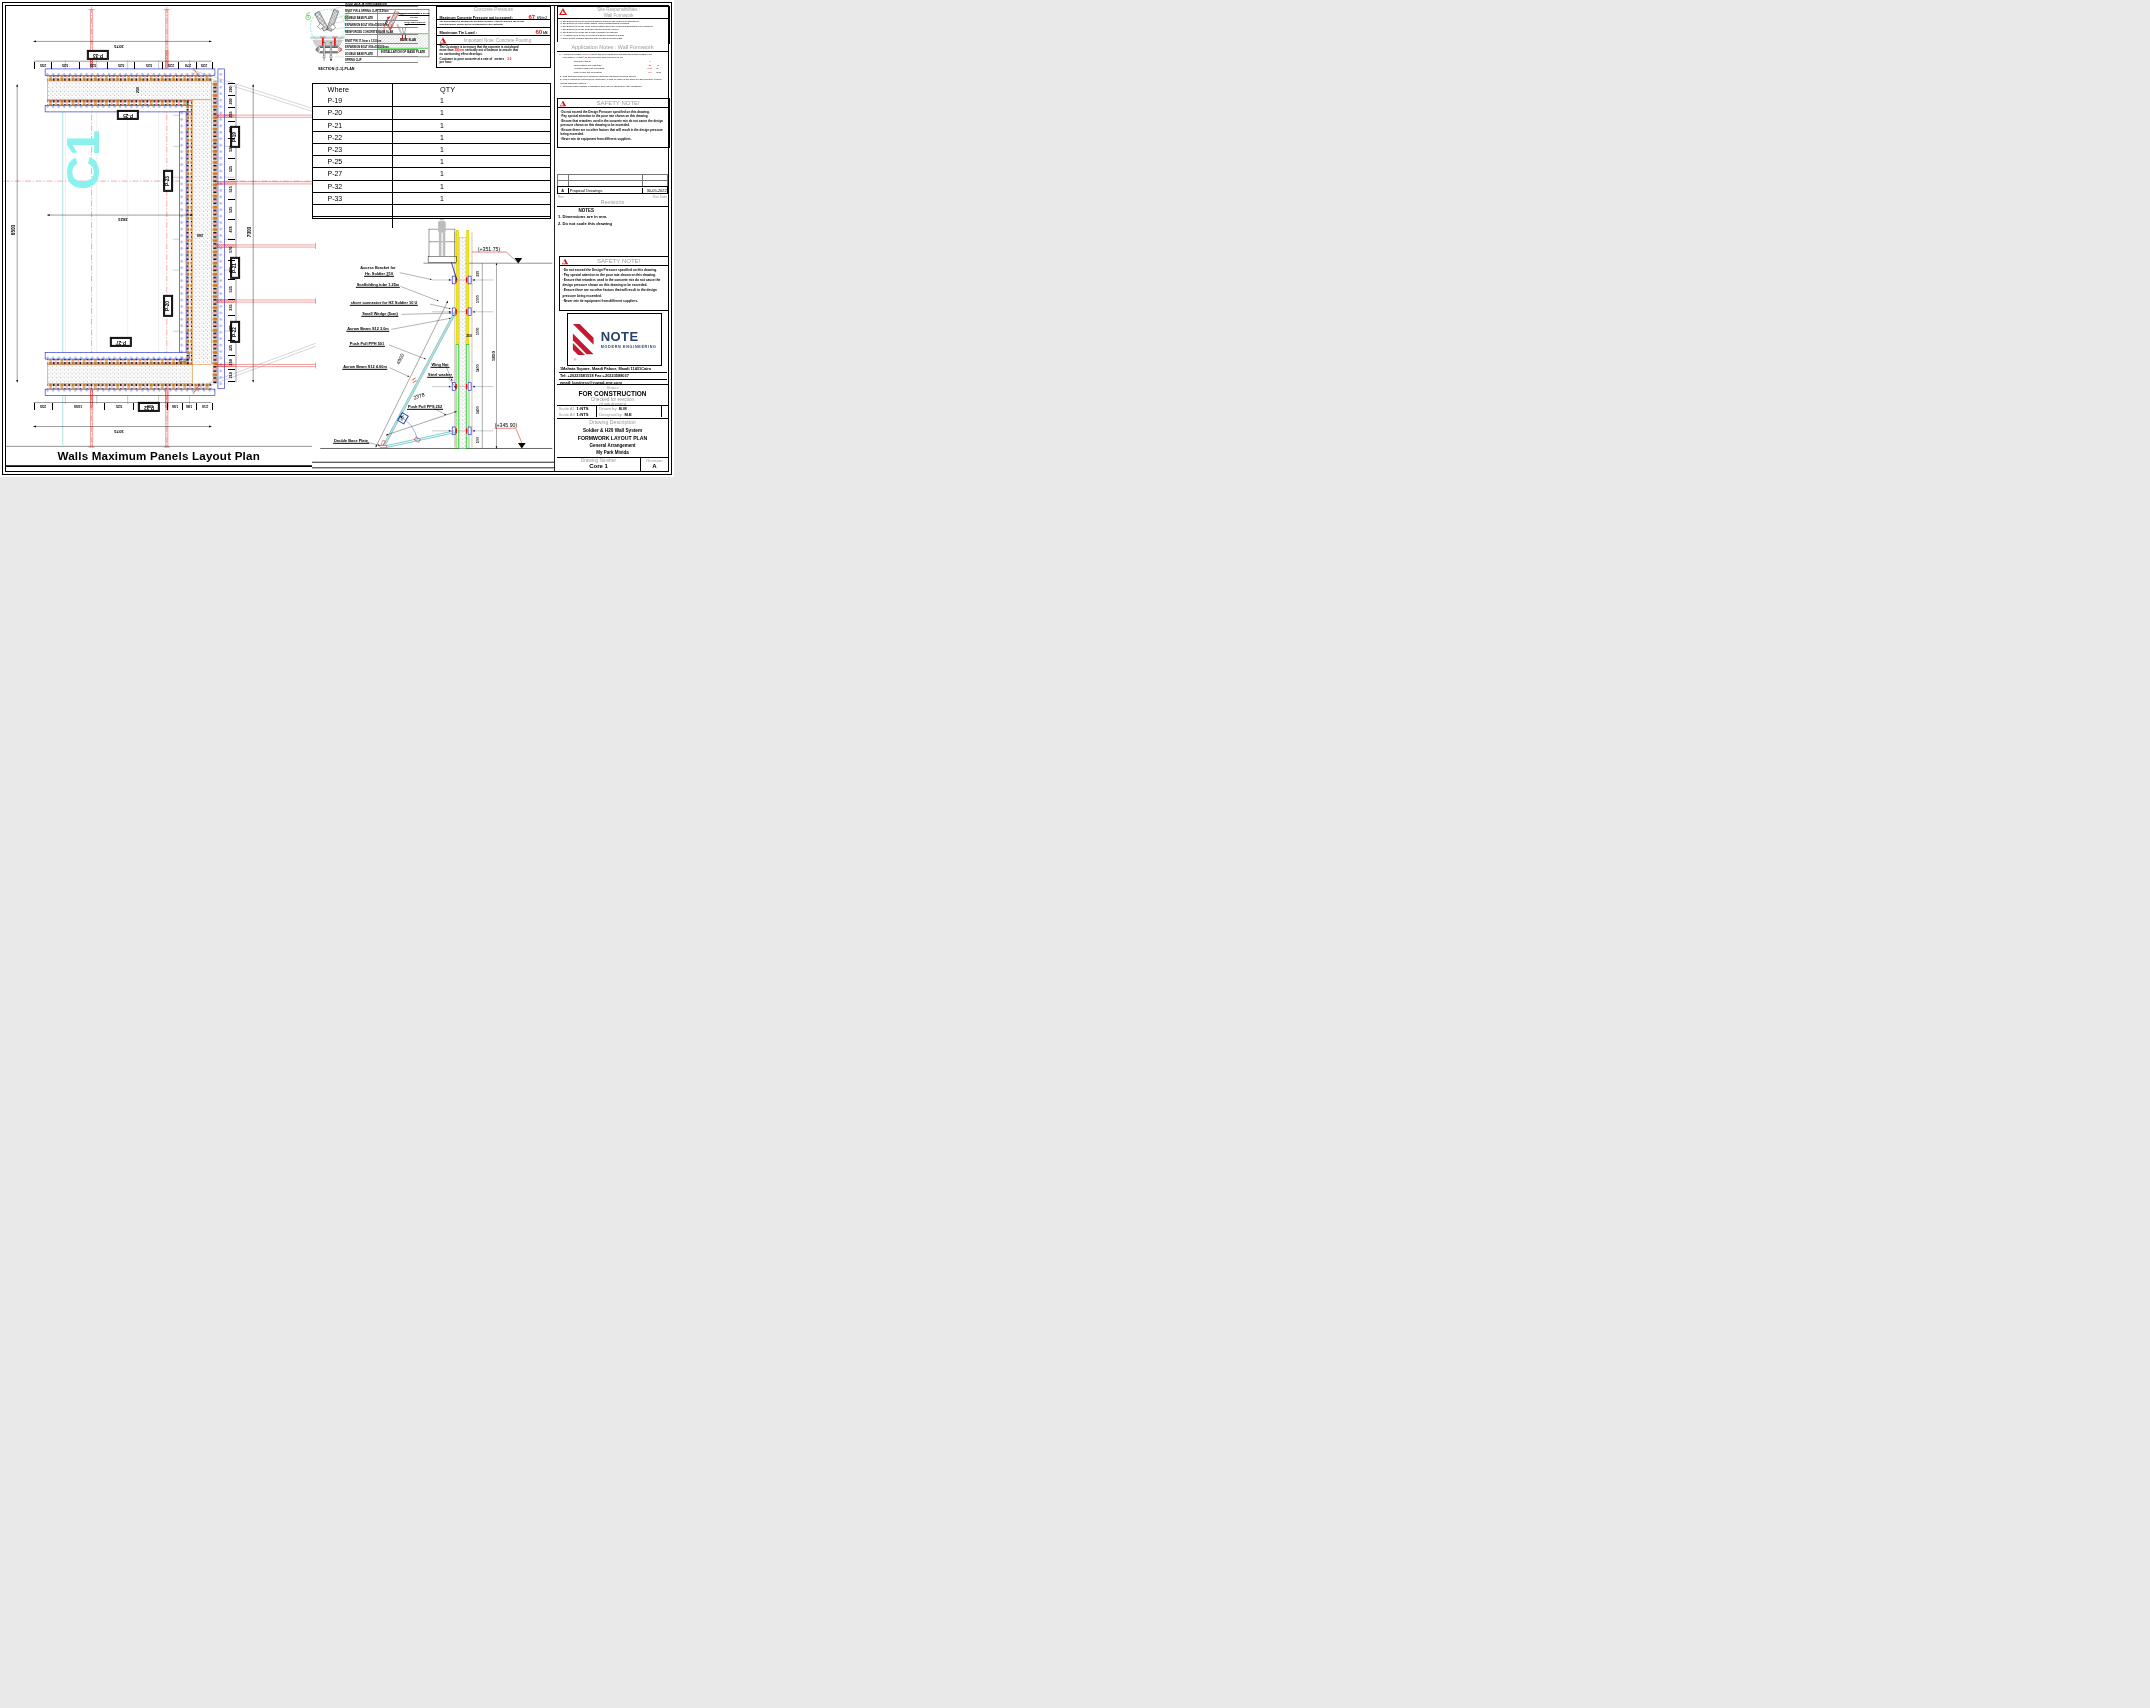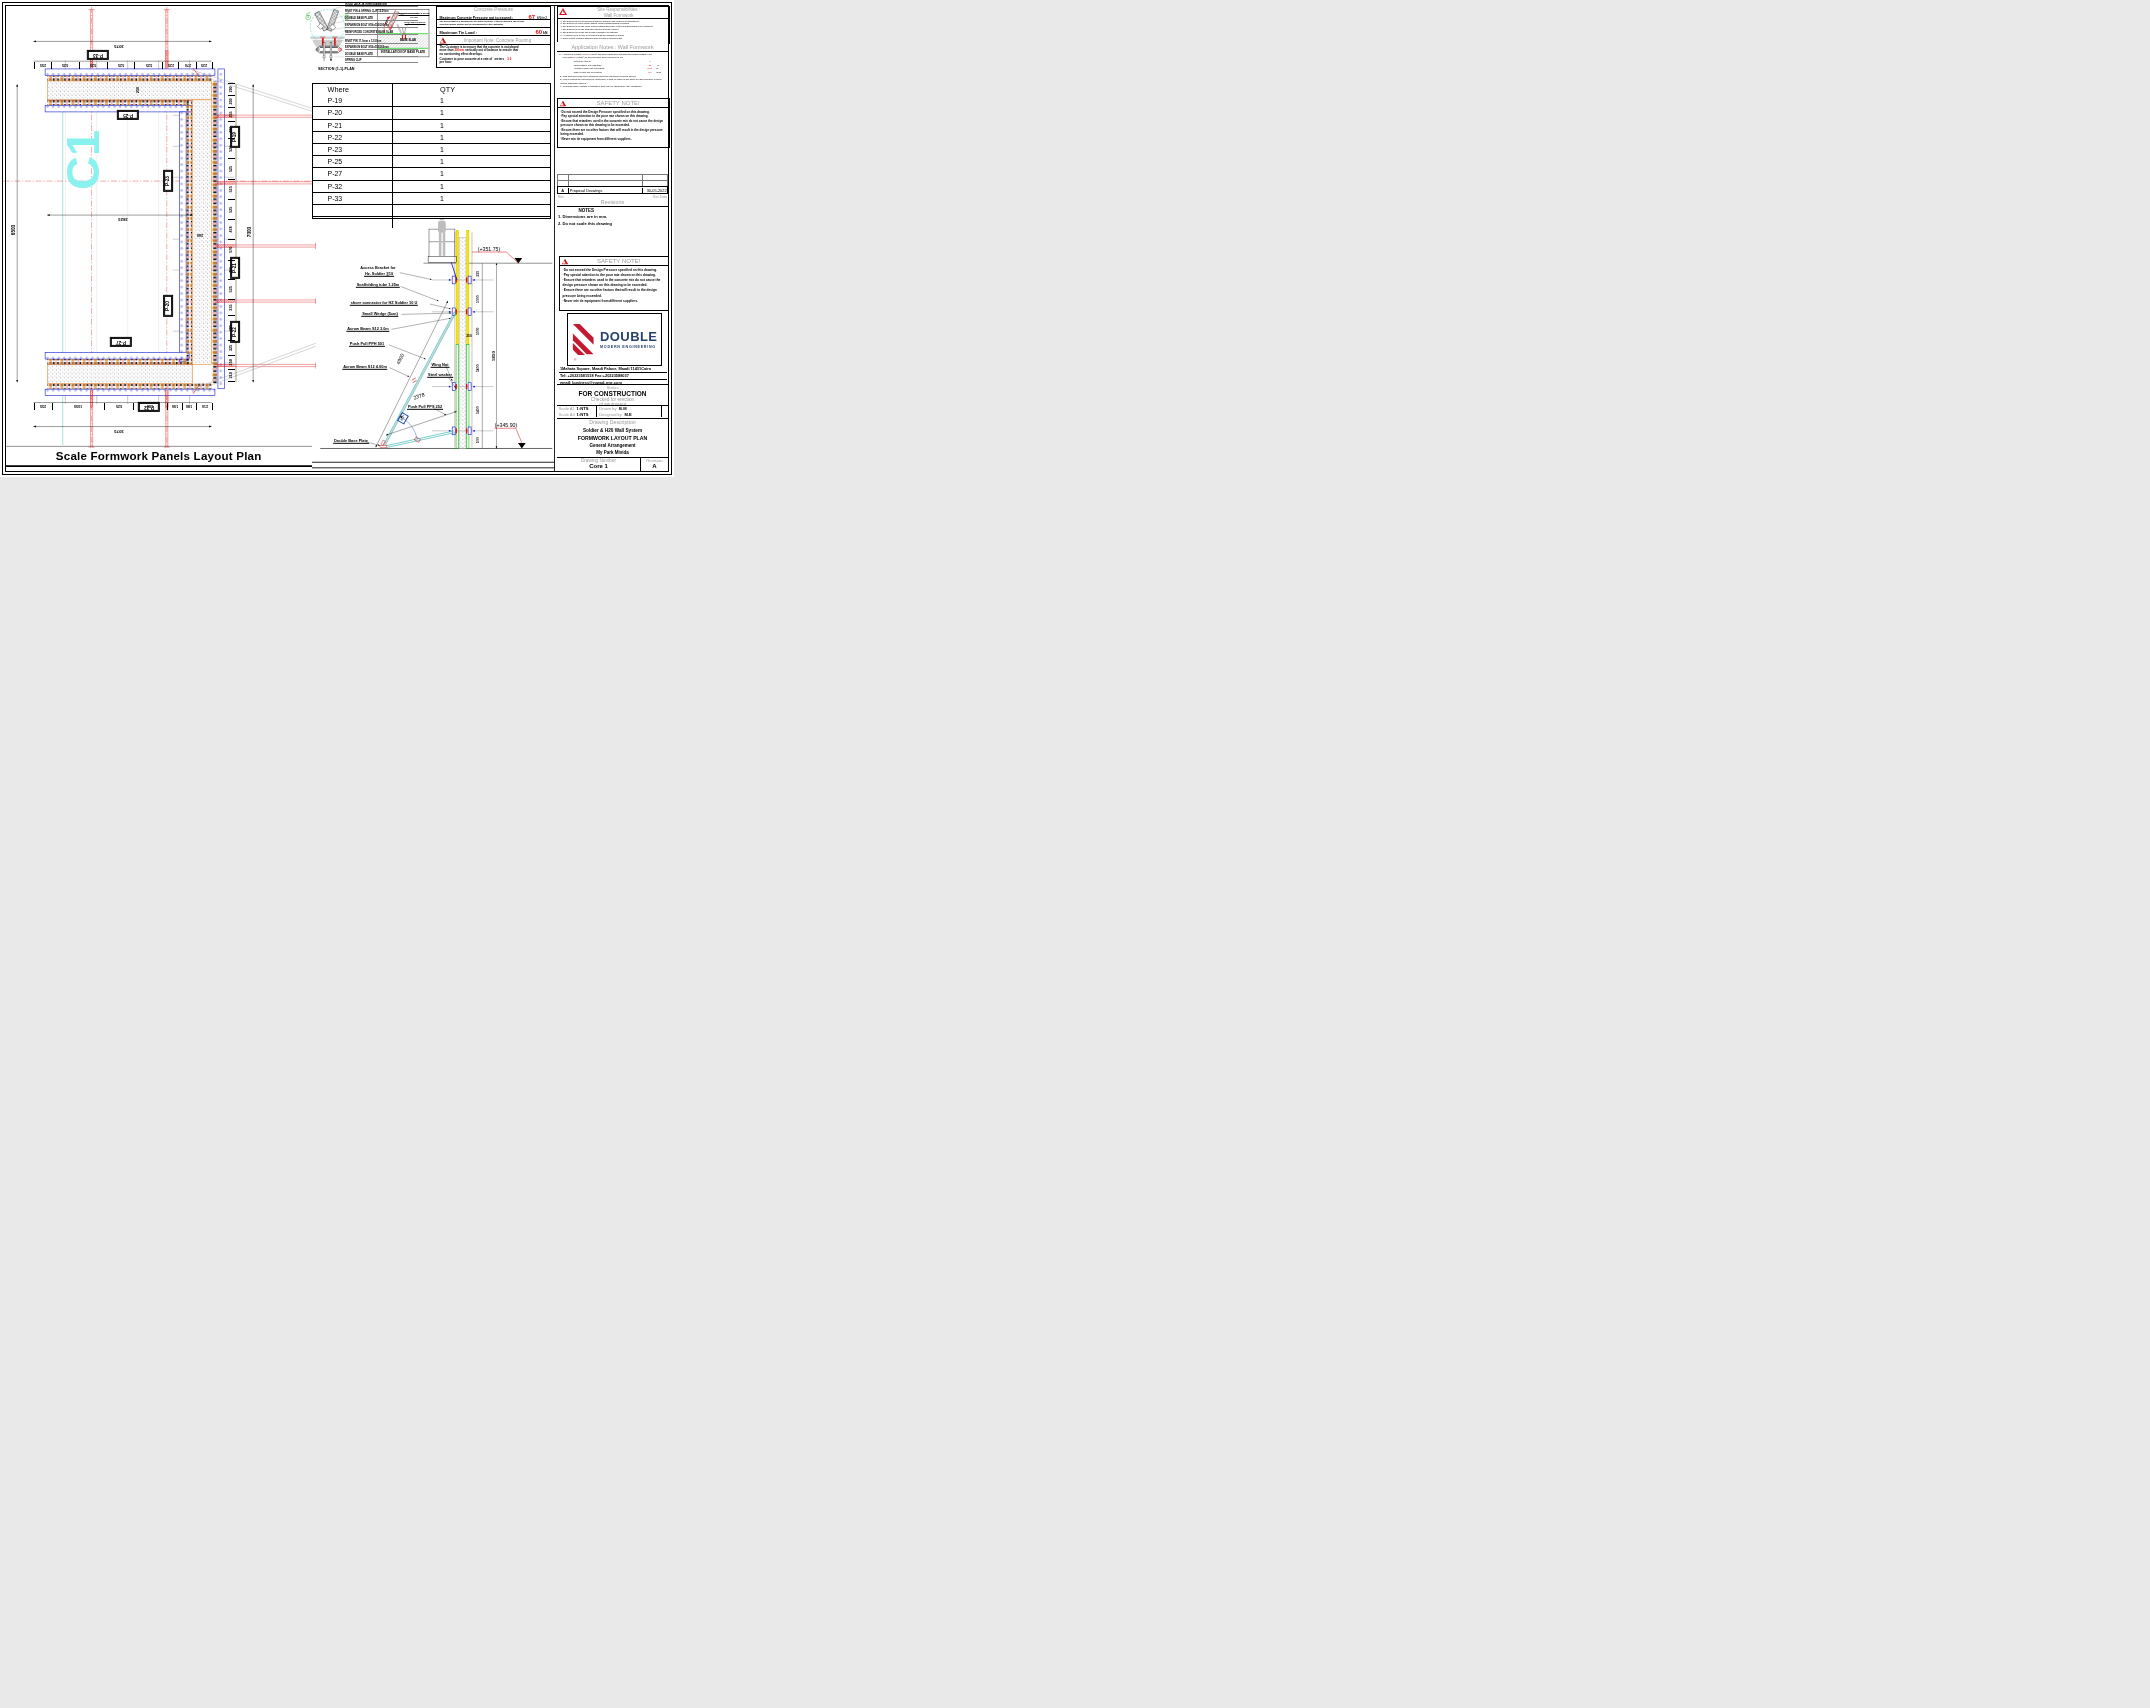--- a/index.html
+++ b/index.html
@@ -793,21 +793,21 @@
         </div>
     </div>
 
     <div class="rc-box" style="left:567px;top:313px;width:93px;height:51px;border:0.4px solid #000;display:flex;align-items:center;justify-content:center;gap:3.4px;">
       <svg width="25" height="33" viewBox="0 0 58 76">
         <path d="M2 2h16l32 32v16z" fill="#c21b31"></path>
         <path d="M2 24v16l32 32h16z" fill="#c21b31"></path>
         <path d="M2 46v16l12 12h16z" fill="#c21b31"></path>
       </svg>
       <div>
-        <div style="font-size:13px;font-weight:bold;color:#27436b;letter-spacing:0.4px;line-height:1;">DOUBLE</div>
+        <div style="font-size:13px;font-weight:bold;color:#27436b;letter-spacing:0.4px;line-height:1;">NOTE</div>
         <div style="font-size:3.7px;font-weight:bold;color:#27436b;letter-spacing:0.7px;margin-top:1.7px;">MODERN ENGINEERING</div>
       </div>
       <span style="position:absolute;left:6px;bottom:3.4px;font-size:3.4px;color:#c21b31;">®</span>
     </div>
 
     <div class="rc-box" style="left:559px;top:366px;width:108px;font-weight:bold;">
 
     <div style="font-size:3.9px;border-bottom:0.4px solid #000;padding:0.4px 0 0.4px 0.9px;white-space:nowrap;">1Mahata Square, Maadi Palace, Maadi  11431Cairo</div>
         <div style="font-size:3.9px;border-bottom:0.4px solid #000;padding:0.4px 0 0.4px 0.9px;white-space:nowrap;">Tel: +20223581518    Fax:+20223588037</div>
         <div style="font-size:3.9px;border-bottom:0.4px solid #000;padding:0.4px 0 0.4px 0.9px;white-space:nowrap;">email: business@rowad-rme.com</div>
@@ -856,18 +856,18 @@
         <div class="gray" style="font-size:4.7px;">Drawing Number</div>
         <div style="font-size:6px;font-weight:bold;">Core 1</div>
       </div>
       <div style="width:27px;text-align:center;">
         <div class="gray" style="font-size:4.3px;">Revision</div>
         <div style="font-size:6px;font-weight:bold;">A</div>
       </div>
     </div>
   </div>
 
-  <div class="abs" style="left:5.2px;top:449px;width:307px;text-align:center;font-size:11.6px;font-weight:bold;letter-spacing:0.2px;">Scale Formwork Panels Layout Plan</div>
+  <div class="abs" style="left:5.2px;top:449px;width:307px;text-align:center;font-size:11.6px;font-weight:bold;letter-spacing:0.2px;">Walls Maximum Panels Layout Plan</div>
 
   <div class="frame"></div>
   <div class="frame2"></div>
 </div>
 
 
 </body></html>

